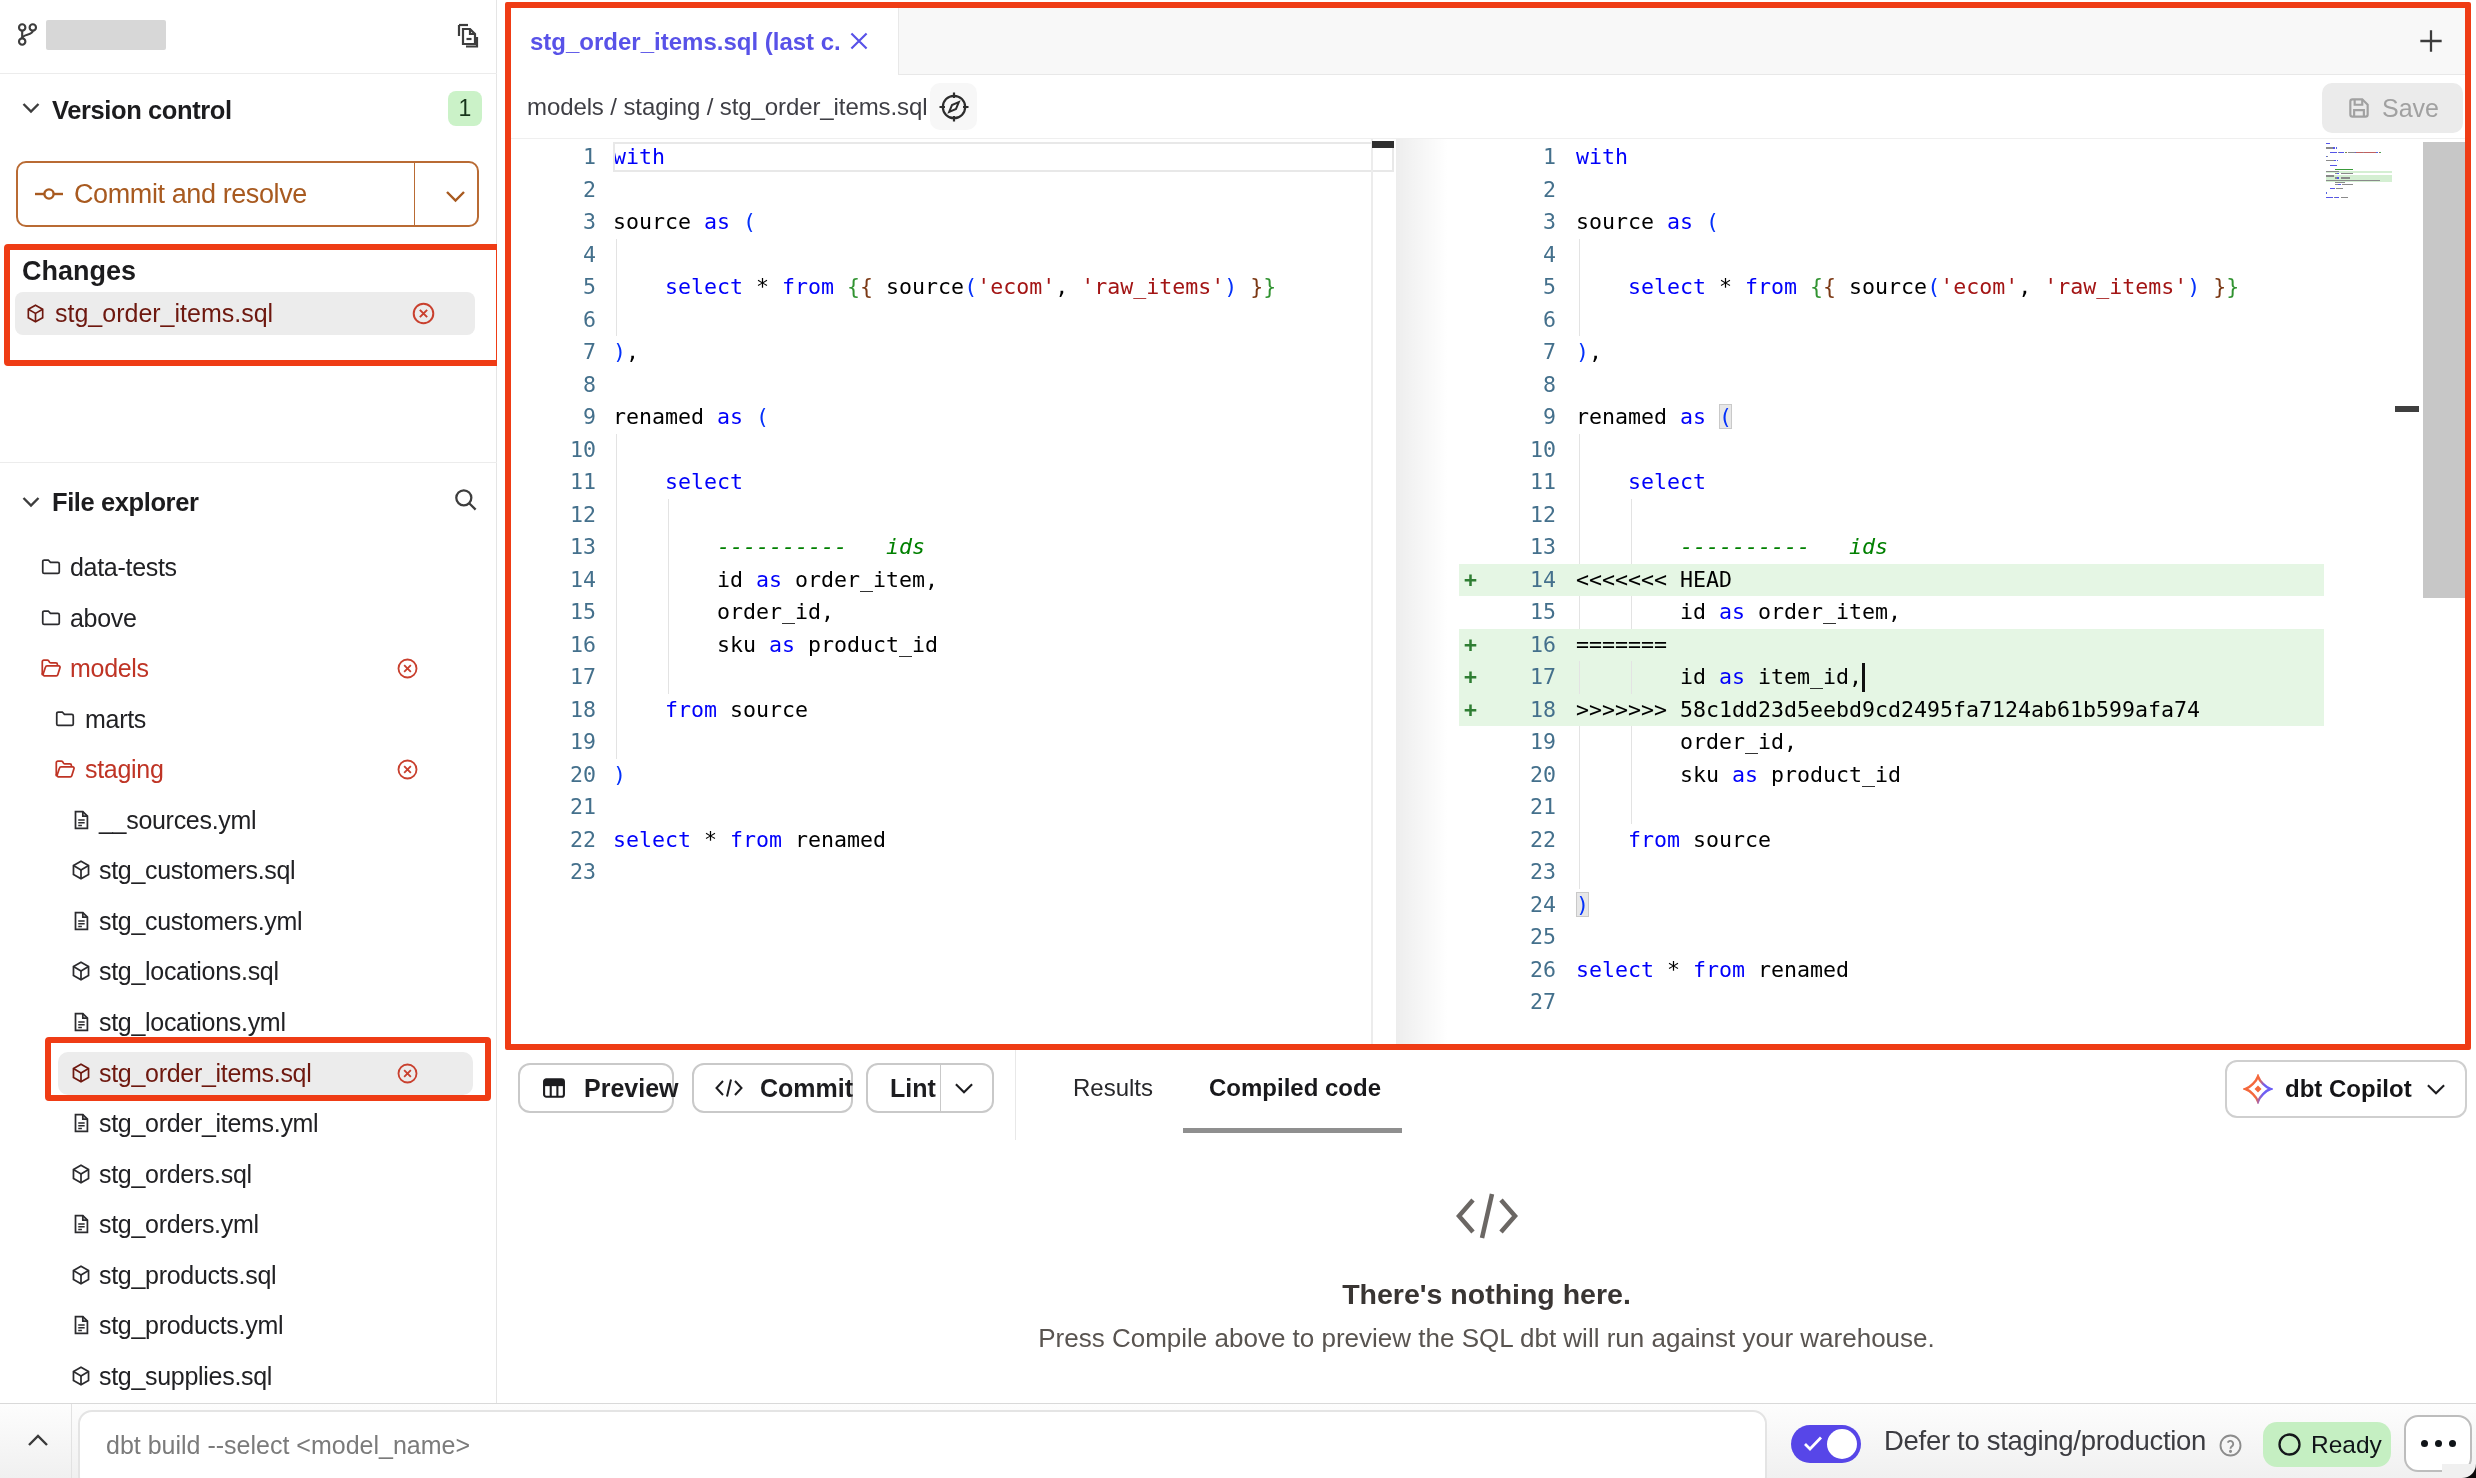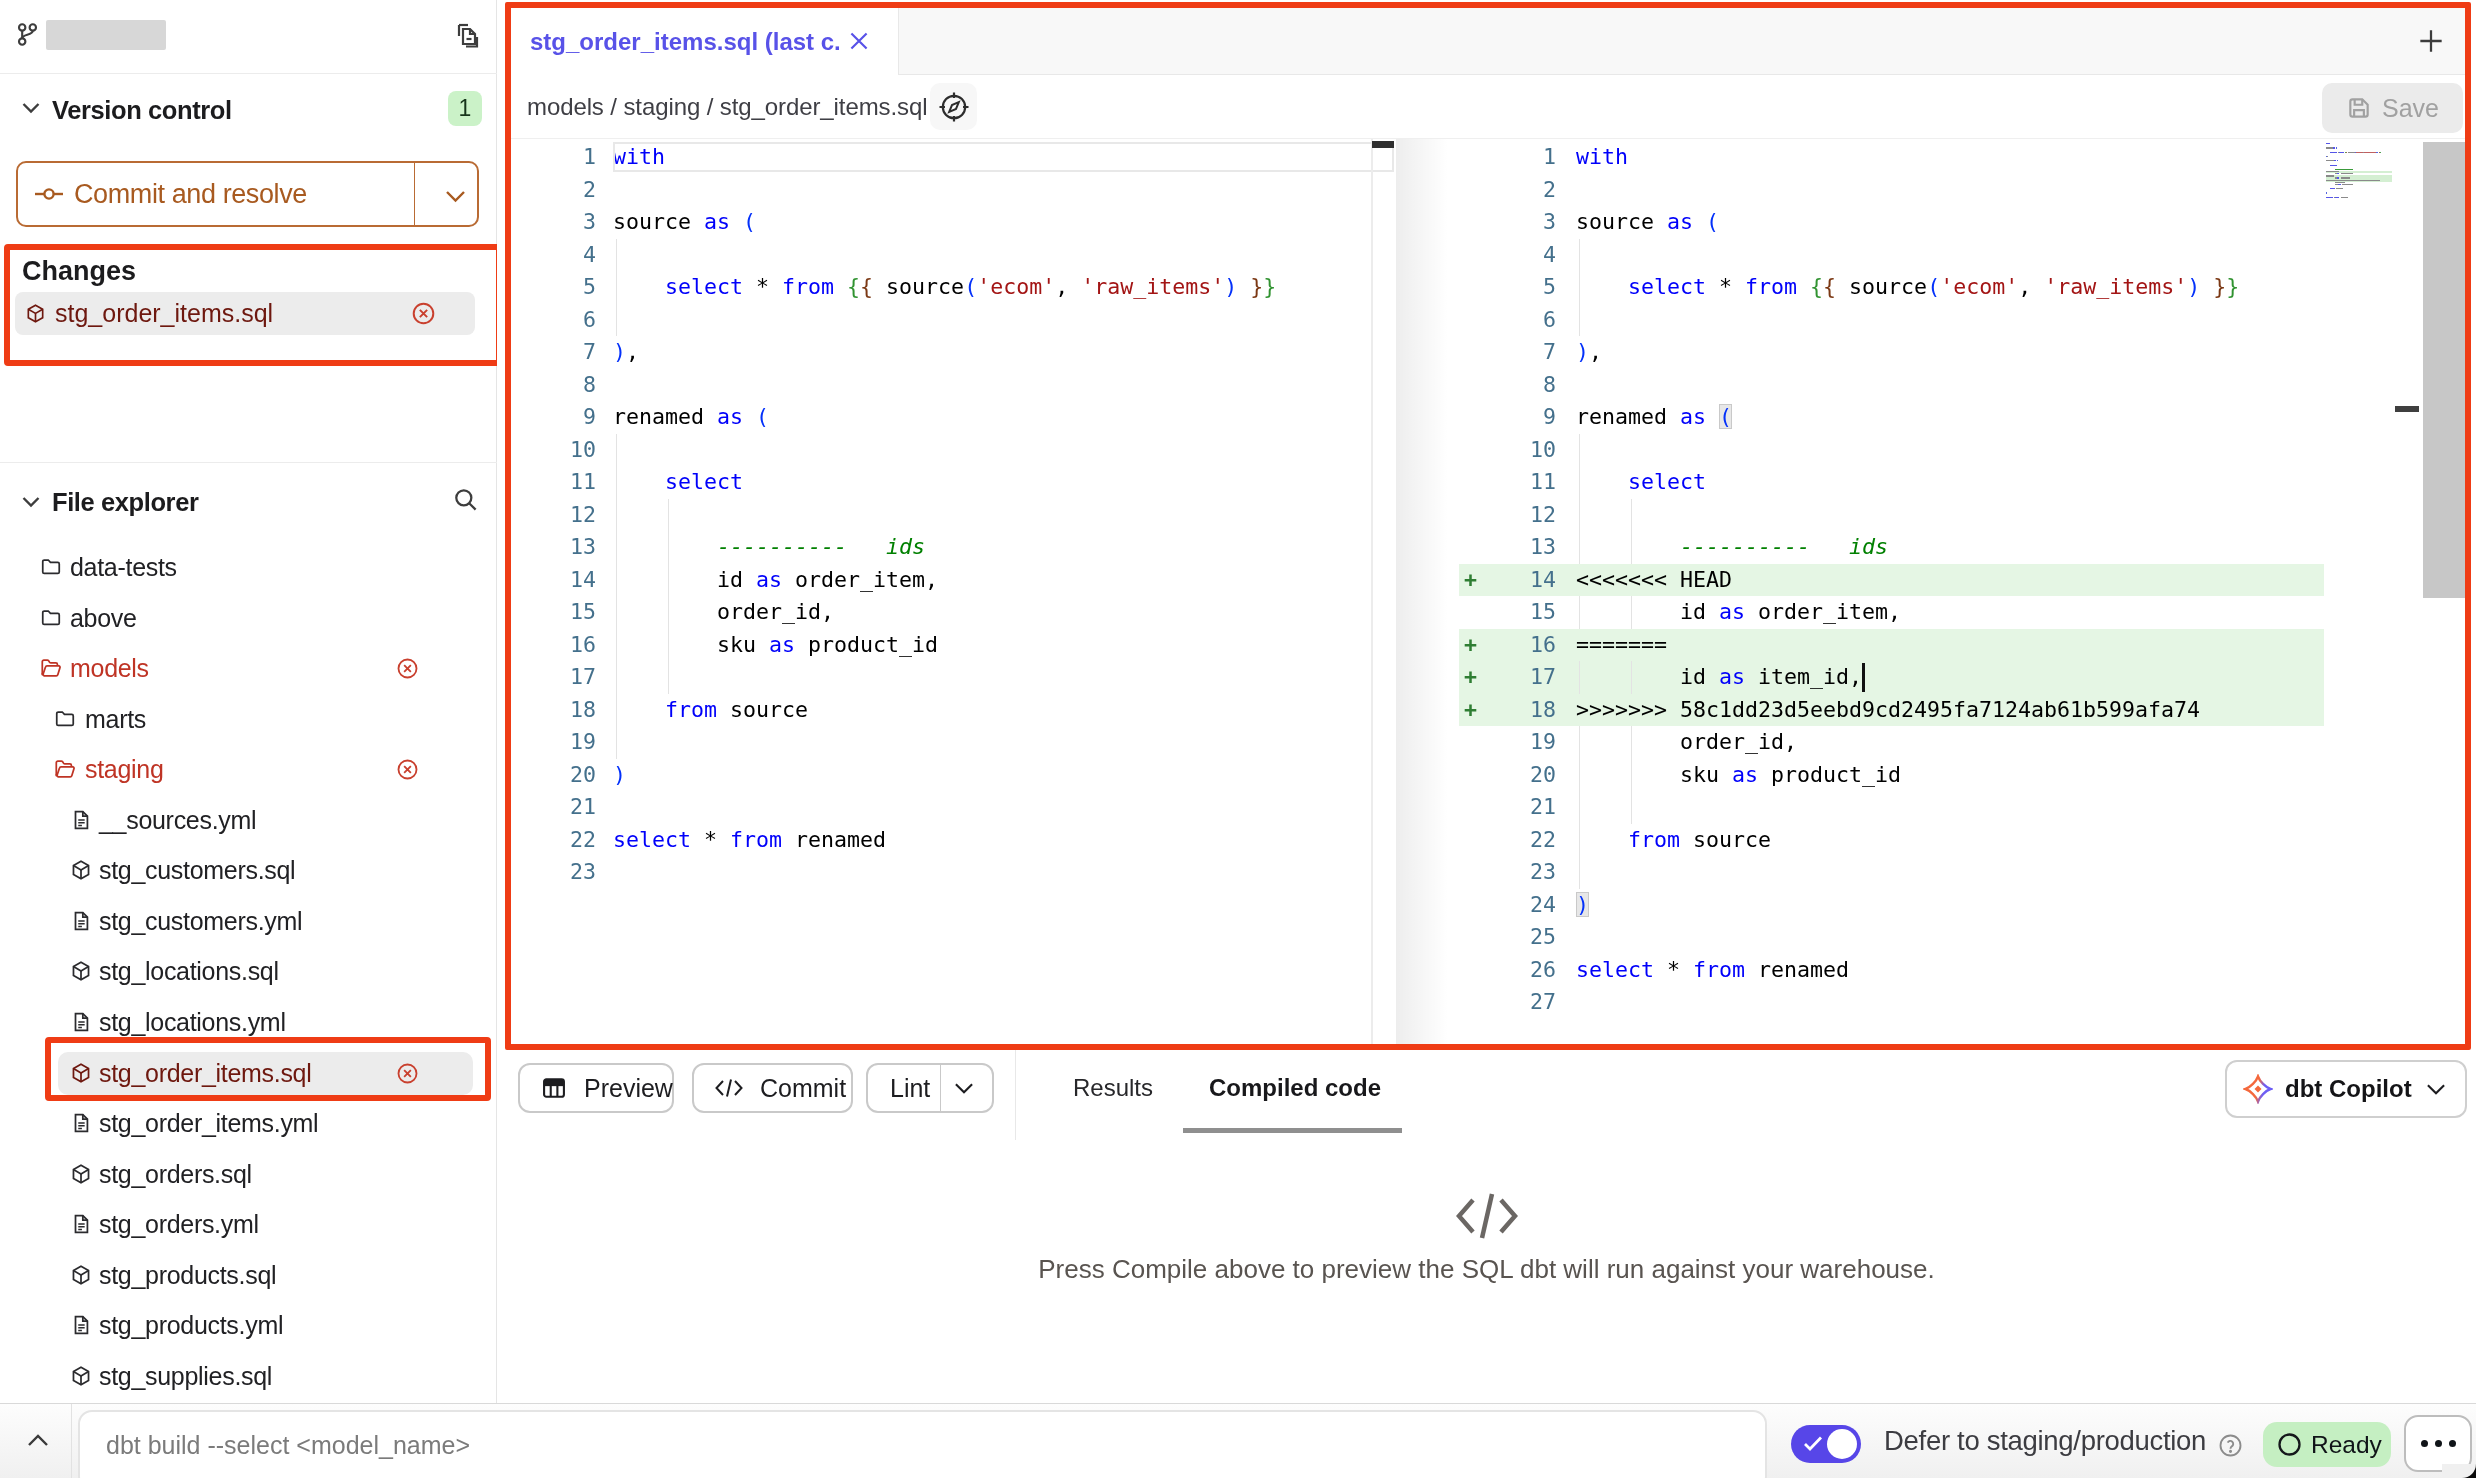--- a/index.html
+++ b/index.html
@@ -75,21 +75,21 @@
   .tk-b3 { color:#7b3814; }
   .tk-bm { background:#e7e7e7; box-shadow:0 0 0 1px #c9c9c9 inset; }
   .guide { position:absolute; width:1px; background:#e3e3e3; }
   .green-row { background:#e5f6e4; }
   #curline { position:absolute; border:2px solid #e8e8e8; background:transparent; }
   #cursor { position:absolute; width:3px; background:#111; }
 
   
   #bottom-toolbar { position:absolute; left:0px; top:1050px; width:1979px; height:90px; background:#fff; }
   .btn { position:absolute; background:#fff; border:2px solid #c9c9c9; border-radius:12px; display:flex; align-items:center; justify-content:flex-start; padding-left:20px; gap:16px; }
-  .btn .lbl { font-size:25px; font-weight:400; color:#1d1d20; }
+  .btn .lbl { font-size:25px; font-weight:700; color:#1d1d20; }
   #tab-results, #tab-compiled { position:absolute; top:13px; height:50px; display:flex; align-items:center; font-size:24px; color:#27272a; }
   #tab-compiled { font-weight:600; color:#18181b; }
   #compiled-underline { position:absolute; top:78px; height:5px; background:#8f8f8f; }
   #panel-divider { position:absolute; left:518px; top:0px; width:1px; height:90px; background:#e8e8e8; }
   #copilot-btn { position:absolute; left:1728px; top:10px; width:242px; height:58px; border:2px solid #cfcfcf; border-radius:12px; background:#fff; display:flex; align-items:center; }
   #copilot-btn .lbl { font-size:24px; font-weight:600; color:#141417; margin-left:12px; }
 
   
   #empty { position:absolute; left:0; top:1140px; width:1979px; height:263px; background:#fff; text-align:center; }
   #empty-title { margin-top:36px; font-size:28.5px; font-weight:600; color:#393533; }
@@ -751,20 +751,21 @@
   </div>
 
   <div id="empty">
     <div style="display:flex;justify-content:center;padding-top:50px">
       <svg width="64" height="52" viewBox="0 0 64 52" fill="none" stroke="#6b6764" stroke-width="4.5">
         <path d="M18 10 L4 26 L18 42"></path>
           <path d="M46 10 L60 26 L46 42"></path>
           <path d="M37 4 L27 48"></path>
       </svg>
     </div>
+    <div id="empty-title">There's nothing here.</div>
     <div id="empty-sub">Press Compile above to preview the SQL dbt will run against your warehouse.</div>
   </div>
 </div>
 
 <div id="statusbar">
   <span class="abs" style="left:27px;top:29px">
     <svg width="22" height="14" viewBox="0 0 22 14" fill="none" stroke="#3a3a3a" stroke-width="2.4">
         <path d="M2 12 L11 3 L20 12"></path>
       </svg>
   </span>

